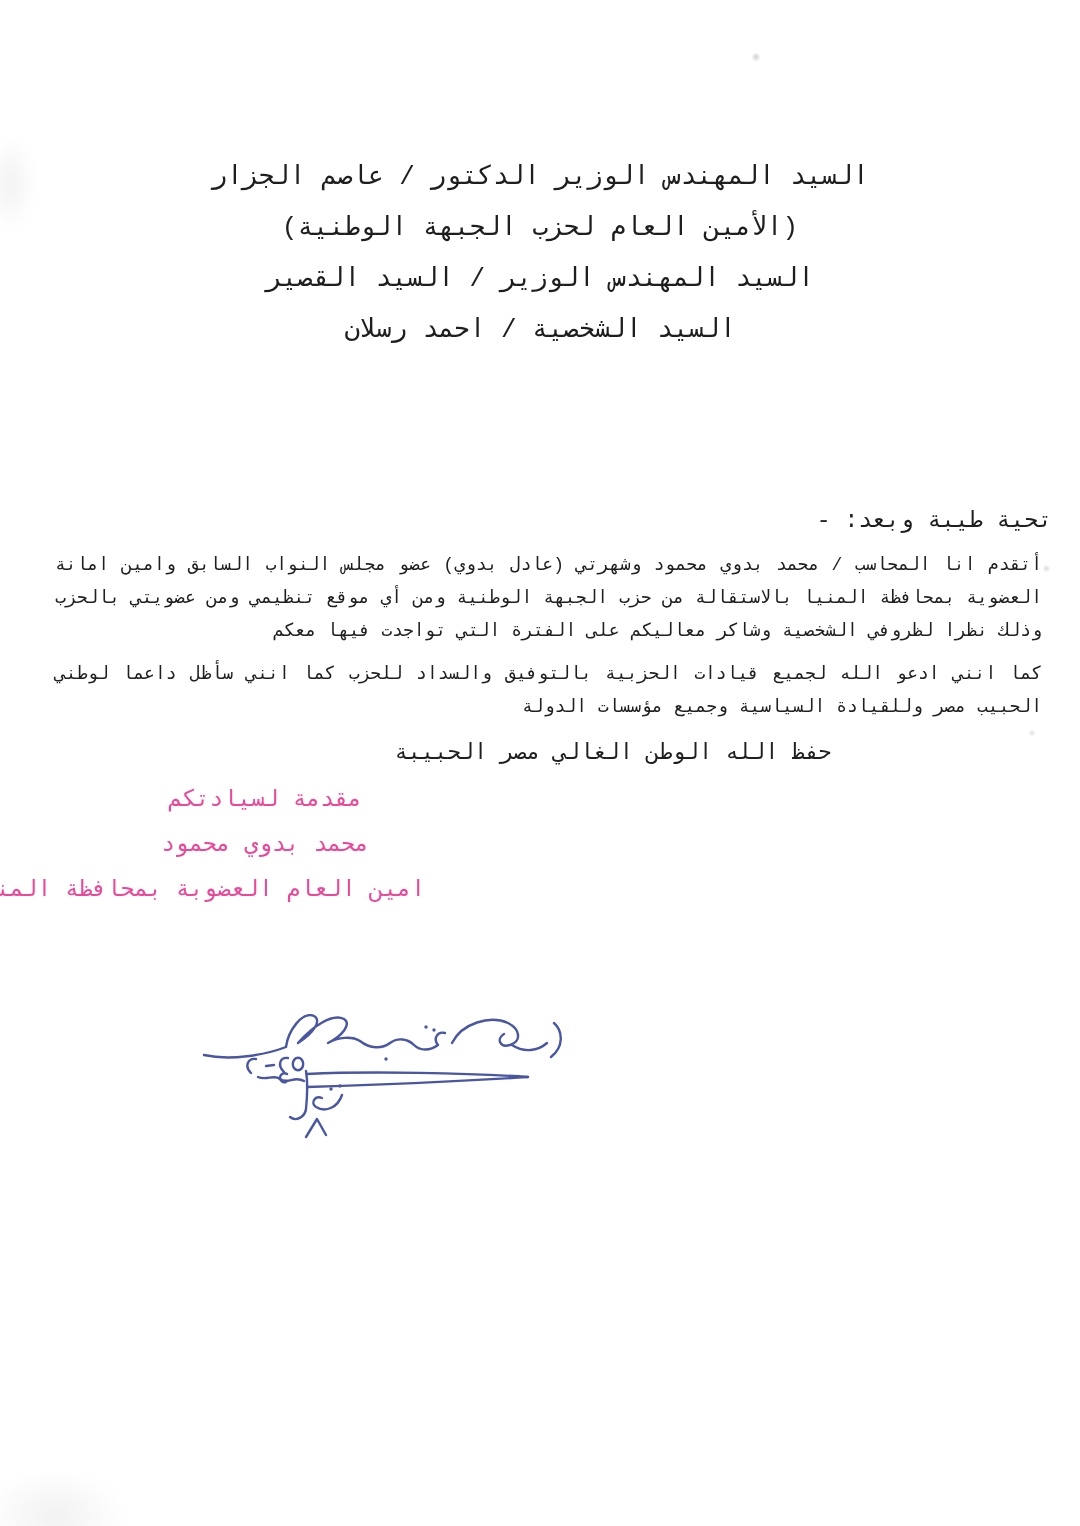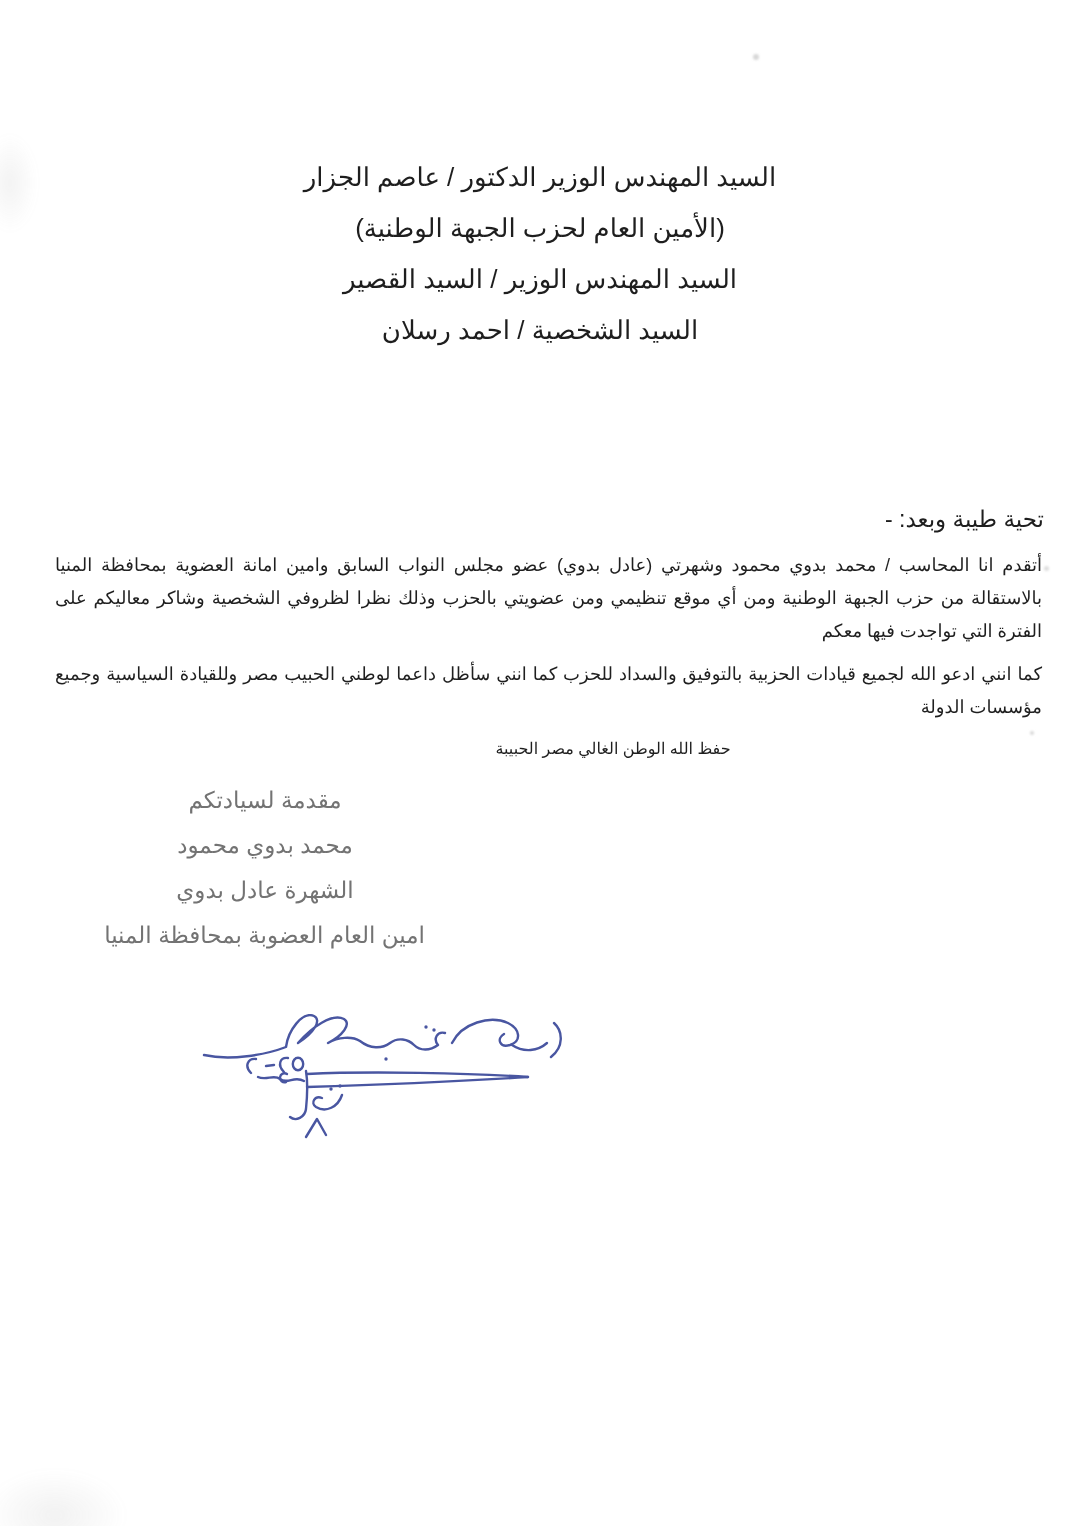--- a/index.html
+++ b/index.html
@@ -1,63 +1,63 @@
 <!DOCTYPE html>
 <html lang="ar" dir="rtl"><head>
 <meta charset="utf-8">
 <style>
   html,body{margin:0;padding:0;background:#ffffff;}
   .page{
     position:relative;
     width:1080px;height:1526px;
     background:#ffffff;
     overflow:hidden;
-    font-family:Liberation Sans, sans-serif;
+    font-family:Liberation Mono, monospace;
     color:#222222;
     direction:rtl;
   }
   
   .recipients{
     position:absolute;top:152px;left:0;right:0;
     text-align:center;
     font-size:26px;
     line-height:51px;
     color:#1e1e1e;
   }
   
   .greeting{
-    position:absolute;top:506px;right:36px;
+    position:absolute;top:506px;right:28px;
     font-size:23px;
     color:#1e1e1e;
   }
   
   .body-block{
     position:absolute;top:549px;right:38px;left:55px;
     font-size:18px;
     line-height:33px;
     text-align:justify;
     color:#1f1f1f;
   }
   .body-block p{margin:0;}
   .body-block p + p{margin-top:10px;}
   
   .closing{
     position:absolute;top:739px;left:146px;right:0;
     text-align:center;
-    font-size:16px;
+    font-size:22px;
     color:#1f1f1f;
   }
   
   .sig-block{
     position:absolute;top:778px;left:105px;width:320px;
     text-align:center;
     font-size:23px;
     line-height:45px;
     white-space:nowrap;
-    color:#737373;
+    color:#ec4899;
   }
   
   .sig-hand{
     position:absolute;left:190px;top:1003px;width:400px;height:165px;
   }
   .sig-hand svg{display:block;width:100%;height:100%;}
   
   .speck{position:absolute;border-radius:50%;filter:blur(1px);}
   .speck1{left:753px;top:54px;width:6px;height:6px;background:#d8d8d8;}
   .speck2{left:1044px;top:566px;width:5px;height:5px;background:#dedede;}
@@ -91,21 +91,20 @@
   <div class="body-block">
     <p>أتقدم انا المحاسب / محمد بدوي محمود وشهرتي (عادل بدوي) عضو مجلس النواب السابق وامين امانة العضوية بمحافظة المنيا بالاستقالة من حزب الجبهة الوطنية ومن أي موقع تنظيمي ومن عضويتي بالحزب وذلك نظرا لظروفي الشخصية وشاكر معاليكم على الفترة التي تواجدت فيها معكم</p>
     <p>كما انني ادعو الله لجميع قيادات الحزبية بالتوفيق والسداد للحزب كما انني سأظل داعما لوطني الحبيب مصر وللقيادة السياسية وجميع مؤسسات الدولة</p>
   </div>
 
   <div class="closing">حفظ الله الوطن الغالي مصر الحبيبة</div>
 
   <div class="sig-block">
     <div>مقدمة لسيادتكم</div>
     <div>محمد بدوي محمود</div>
-    <div>الشهرة عادل بدوي</div>
     <div>امين العام العضوبة بمحافظة المنيا</div>
   </div>
 
   <div class="sig-hand">
     <svg viewBox="0 0 400 165" xmlns="http://www.w3.org/2000/svg">
       <g fill="none" stroke="#3a489a" stroke-width="2.4" stroke-linecap="round" stroke-linejoin="round" opacity="0.92">
 
         <path d="M 14 52 C 40 58 75 52 96 44 C 98 28 112 8 124 13 C 132 17 124 30 108 40 C 122 24 142 10 154 16 C 162 21 152 33 138 40 C 148 34 162 33 170 38 C 180 46 192 46 200 40 C 208 34 218 36 224 42 C 230 48 240 48 248 42 C 243 36 247 28 255 30"></path>
         <path d="M 262 40 C 272 20 300 12 318 20 C 330 26 332 38 320 42 C 310 45 306 36 314 31"></path>
         <path d="M 322 42 C 334 50 348 48 357 40"></path>

